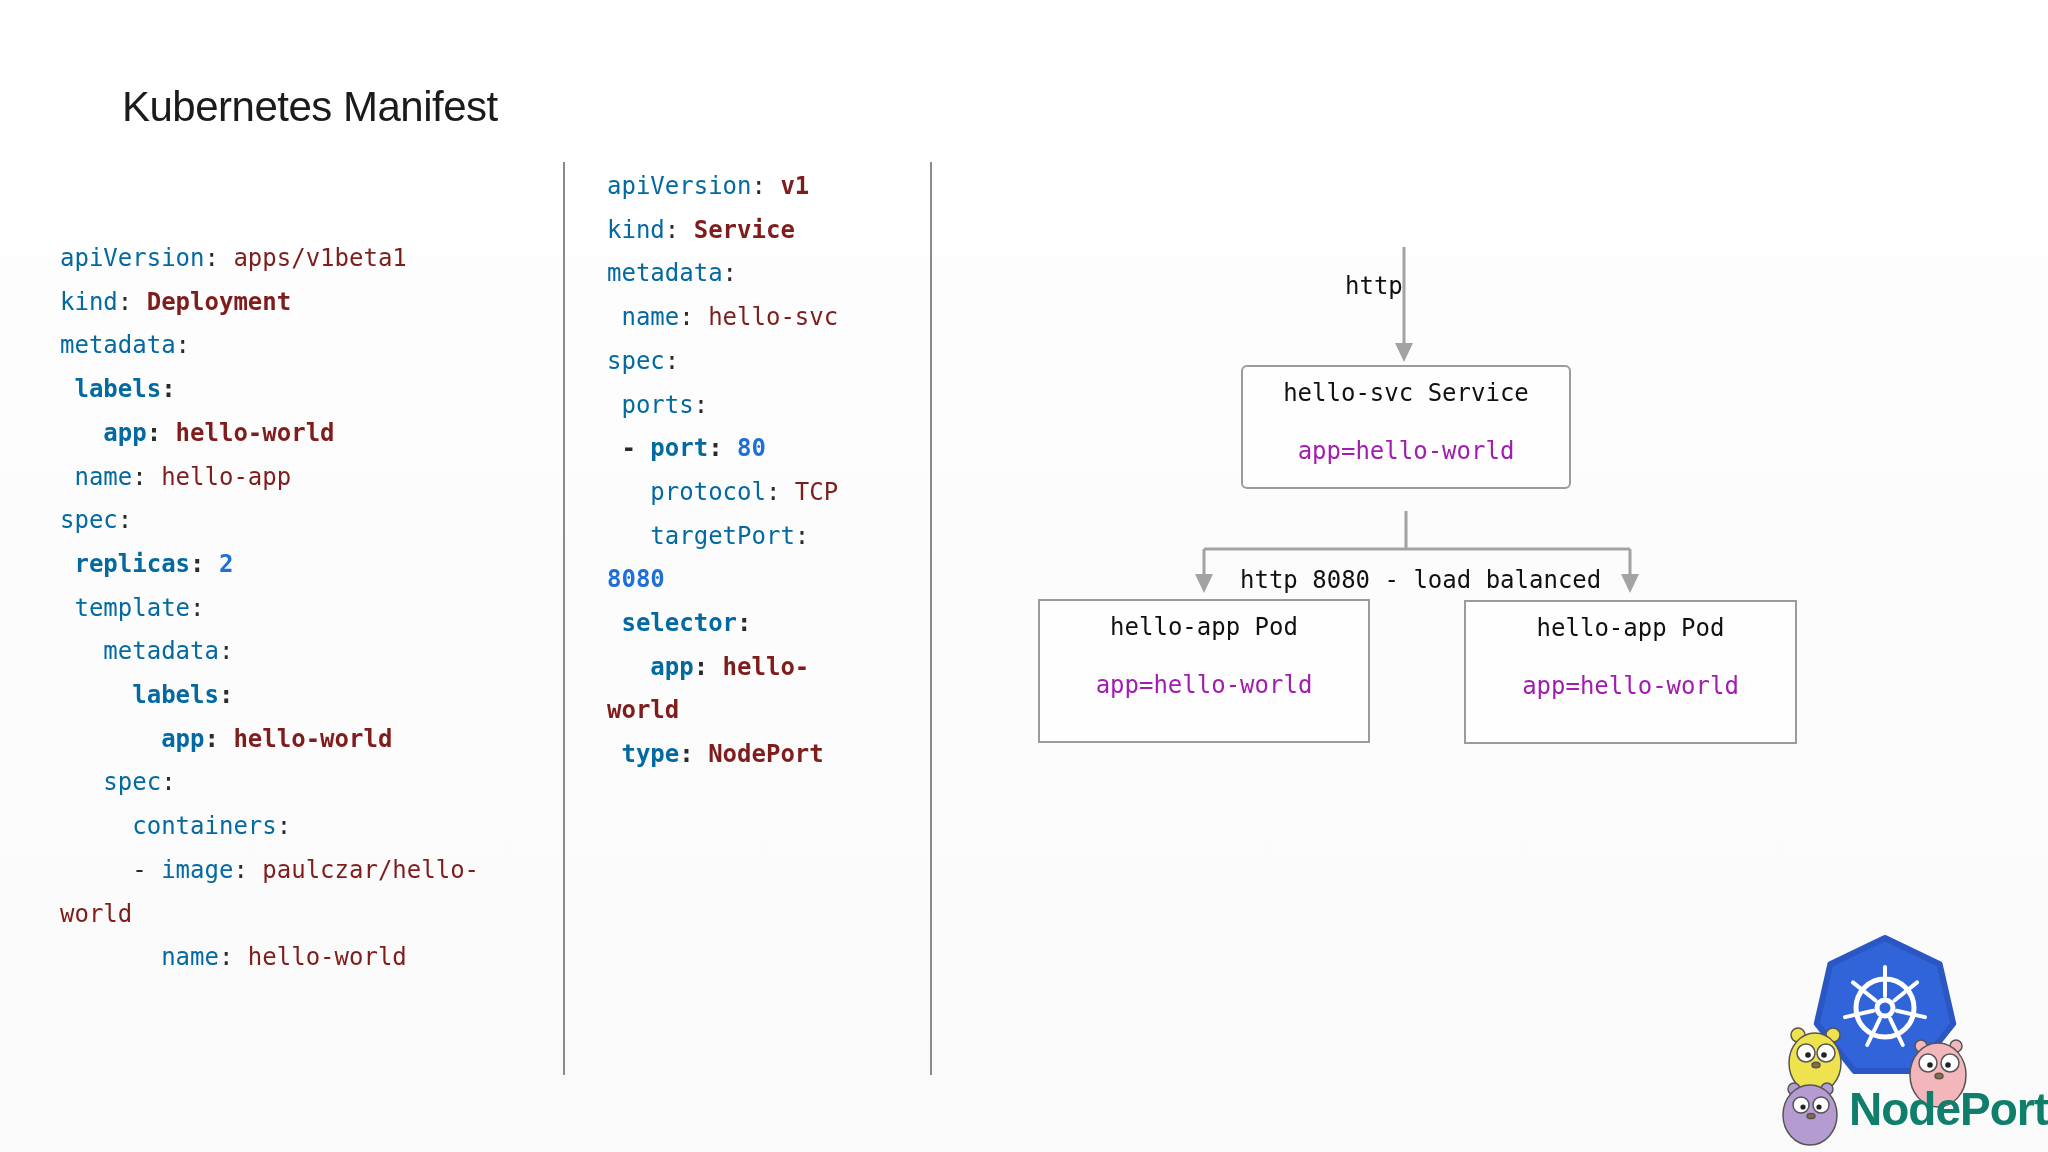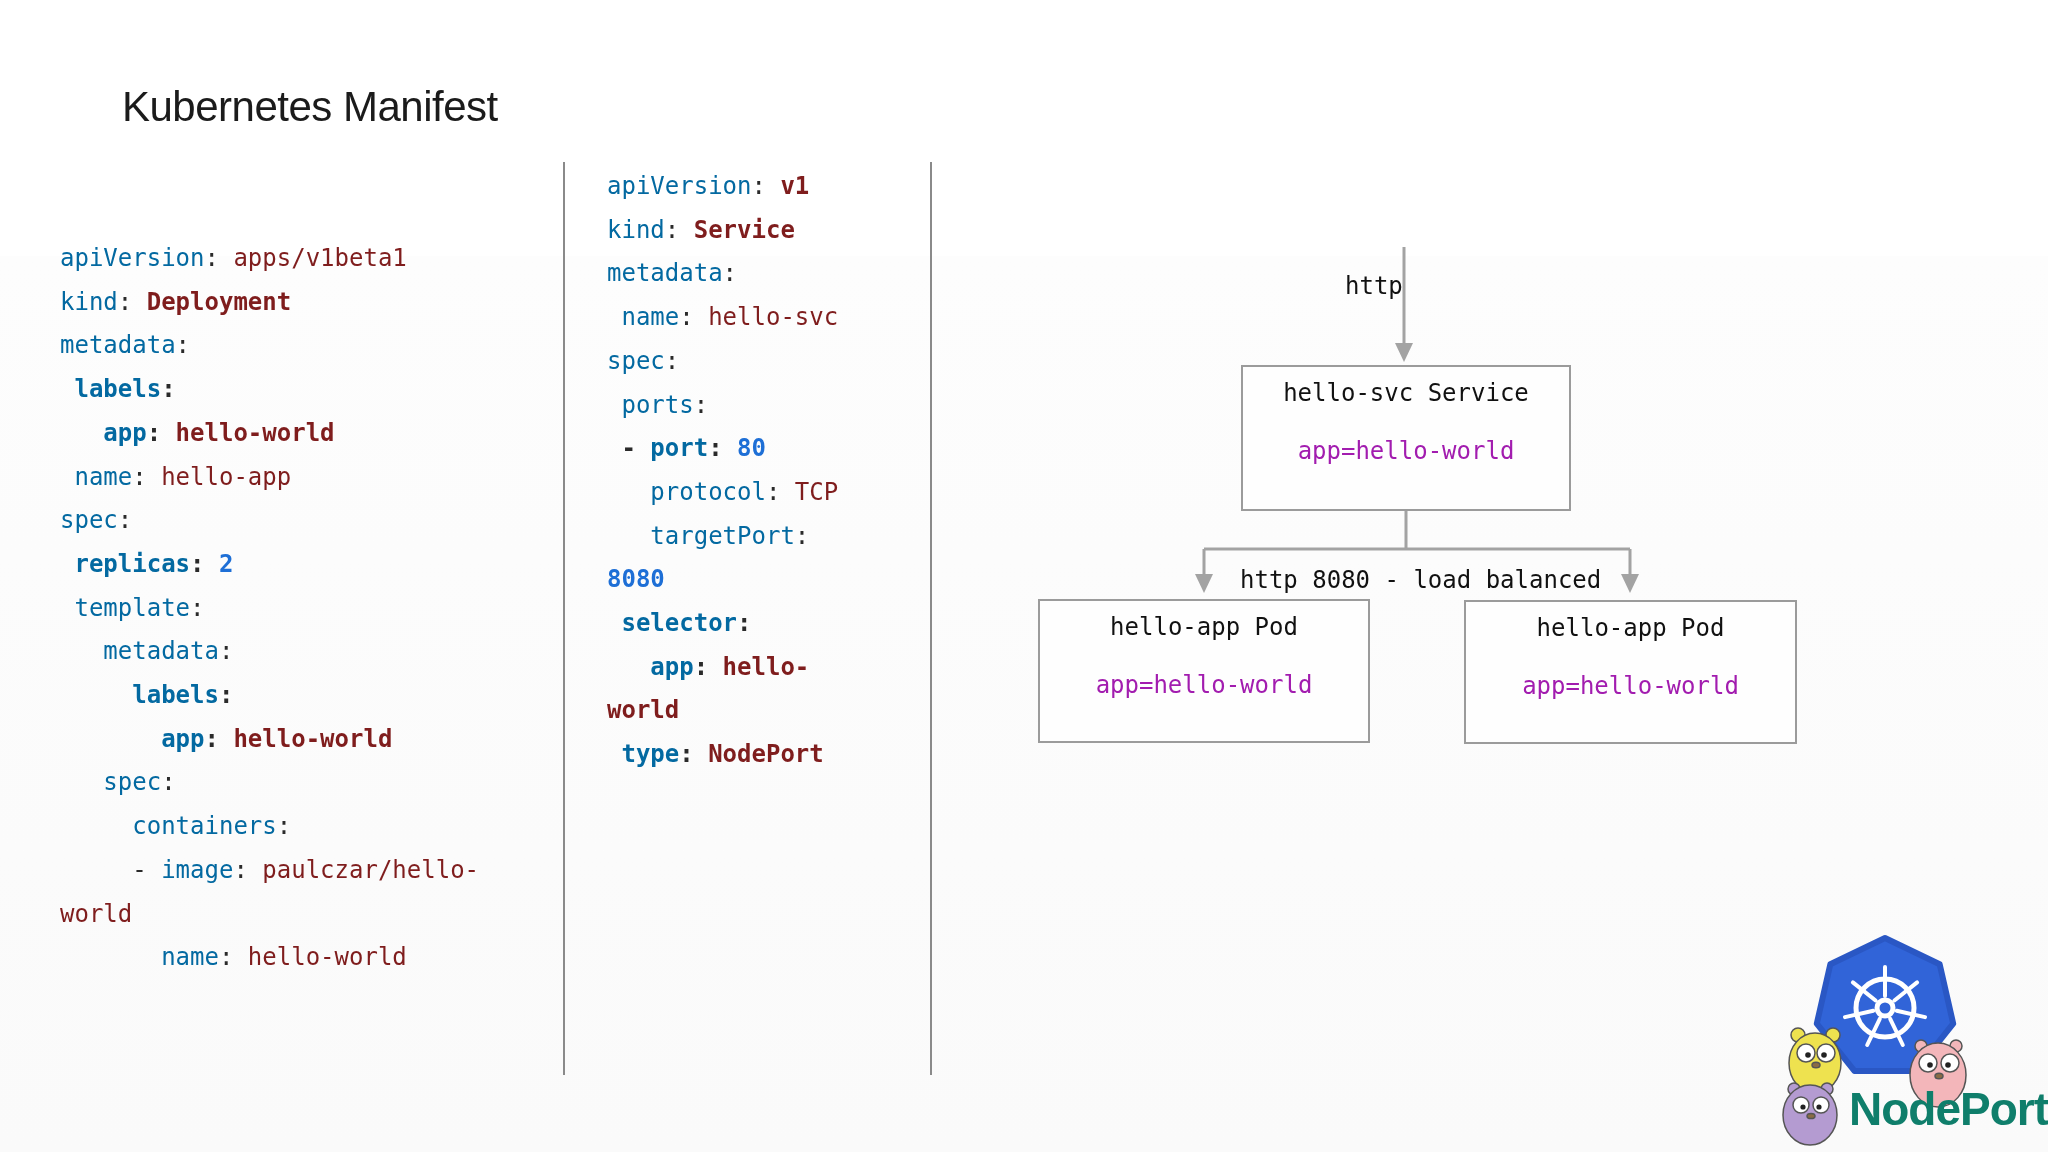--- a/index.html
+++ b/index.html
@@ -45,21 +45,21 @@
   .ingress-label {
     position:absolute; left:1345px; top:204px; line-height:33px;
     white-space:pre;
   }
   .ingress-label span { display:block; }
   .connector-svg { position:absolute; left:1000px; top:150px; pointer-events:none; }
   .dg-box {
     position:absolute; background:#fefefe; border:2px solid #9b9b9b;
     display:flex; flex-direction:column; align-items:center;
   }
-  .box-service { left:1241px; top:365px; width:330px; height:146px; }
+  .box-service { left:1241px; top:365px; width:330px; height:124px;border-radius:6px; }
   .box-pod-1   { left:1038px; top:599px; width:332px; height:144px; }
   .box-pod-2   { left:1464px; top:600px; width:333px; height:144px; }
   .dg-box .box-title { margin-top:12px; color:#111; font-size:24px; white-space:pre; }
   .dg-box .box-selector { margin-top:30px; color:#a21caf; font-size:24px; white-space:pre; }
   .lb-label { position:absolute; left:1240px; top:566px; white-space:pre; }
   
   .logo-svg { position:absolute; left:1738px; top:915px; }
   .pivotal-wordmark {
     position:absolute; left:1849px; top:1082px;
     font-family:"Liberation Sans", sans-serif;

